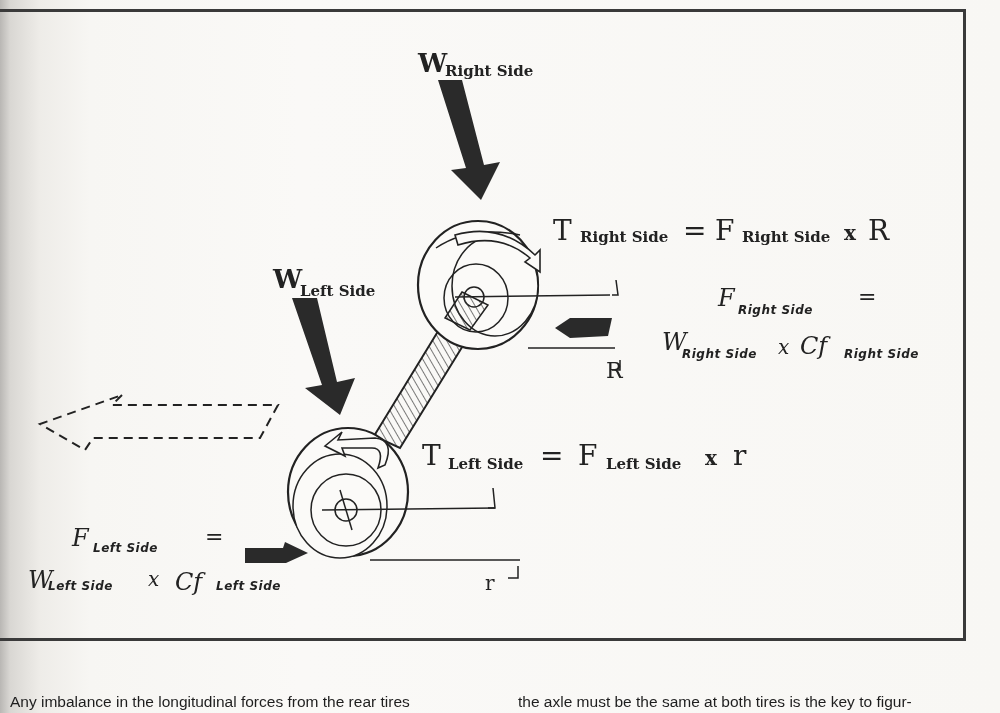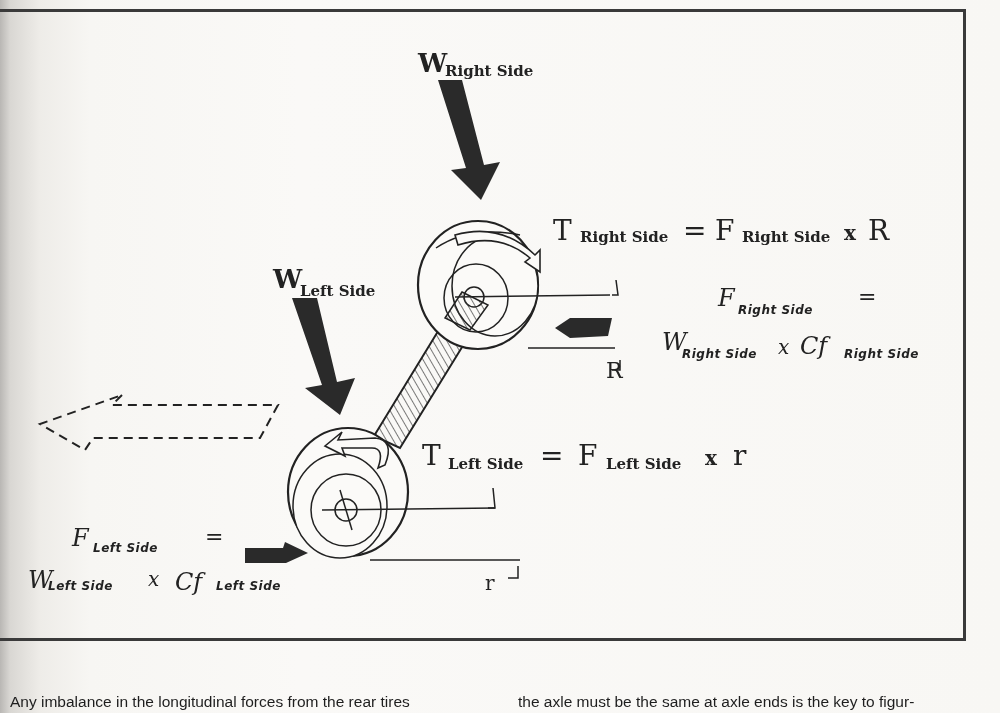--- a/index.html
+++ b/index.html
@@ -149,15 +149,15 @@
     <text class="ital-big" x="175" y="590">Cf</text>
     <text class="ital-sub" x="216" y="590">Left Side</text>
   </g>
 </svg>
 
 <div class="caption" id="caption-left">
   <div>Any imbalance in the longitudinal forces from the rear tires</div>
   
 </div>
 <div class="caption" id="caption-right">
-  <div>the axle must be the same at axle ends is the key to figur-</div>
+  <div>the axle must be the same at both tires is the key to figur-</div>
   
 </div>
 
 </body></html>

